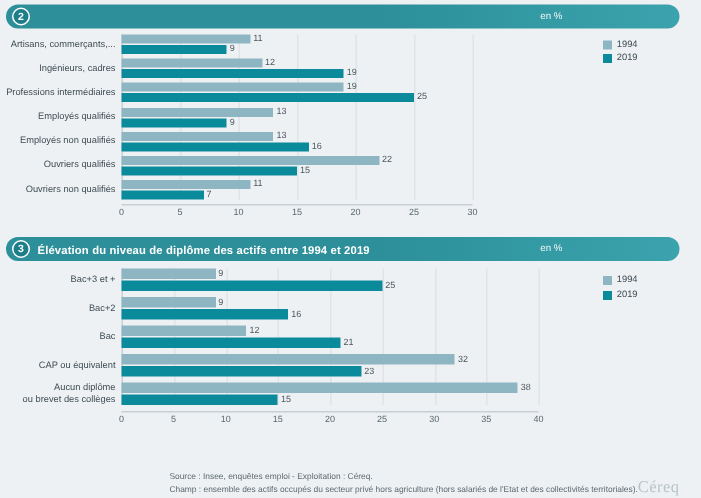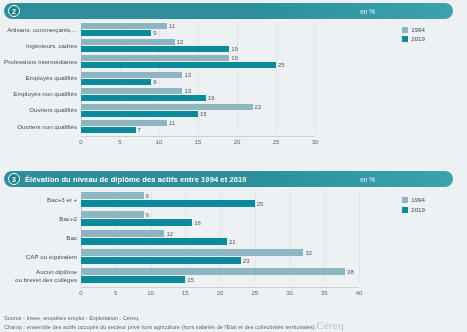--- a/index.html
+++ b/index.html
@@ -155,21 +155,21 @@
   }
 
   
   .footer {
     position: absolute;
     left: 4px;
     bottom: 4px;
     right: 4px;
     display: flex;
     align-items: flex-end;
-    justify-content: flex-start;
+    justify-content: flex-end;
   }
   .footer-text {
     font-size: 5.6px;
     color: #5c6a72;
     line-height: 1.5;
   }
   .logo {
     font-size: 11px;
     color: #b9c4ca;
     font-family: "Liberation Serif", serif;
@@ -291,21 +291,21 @@
         <div class="tick" style="left: 0%;">0</div>
         <div class="tick" style="left: 16.6667%;">5</div>
         <div class="tick" style="left: 33.3333%;">10</div>
         <div class="tick" style="left: 50%;">15</div>
         <div class="tick" style="left: 66.6667%;">20</div>
         <div class="tick" style="left: 83.3333%;">25</div>
         <div class="tick" style="left: 100%;">30</div>
       </div>
   </div>
 
-  <div class="sec-header" style="margin-top:24px;">
+  <div class="sec-header" style="margin-top:11px;">
     <div class="sec-badge">3</div>
     <div class="sec-title">Élévation du niveau de diplôme des actifs entre 1994 et 2019</div>
     <div class="sec-unit">en %</div>
   </div>
 
   <div class="chart-block">
     <div class="legend" style="top:5px;">
       <div class="legend-row">
         <span class="legend-swatch" style="background:#8eb6c2"></span>
         <span class="legend-label">1994</span>

